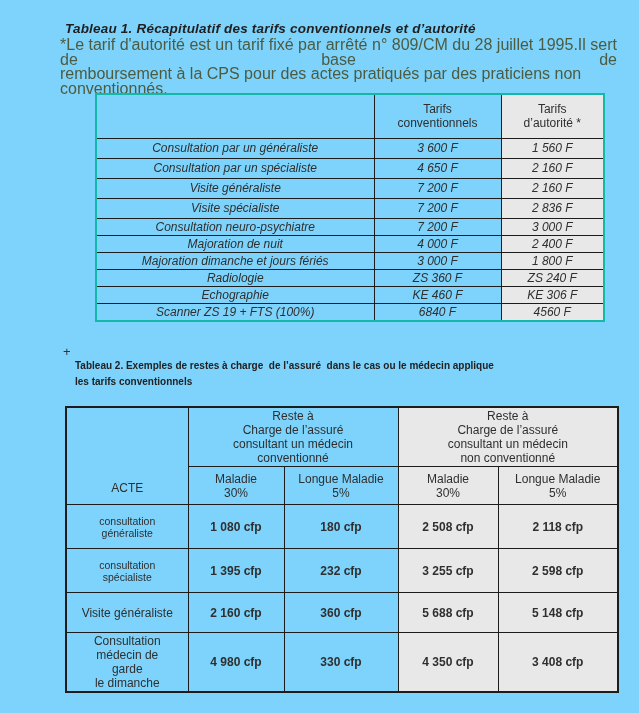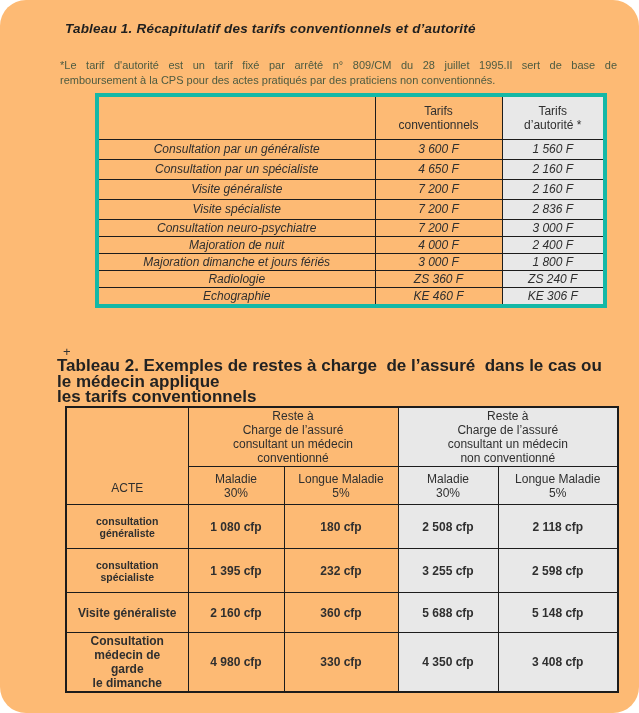--- a/index.html
+++ b/index.html
@@ -1,54 +1,54 @@
 <!DOCTYPE html>
 <html><head>
 <meta charset="utf-8">
 <style>
   html,body{margin:0;padding:0;background:#ffffff;}
   .page{
-    position:relative;width:639px;height:713px;background:#fdba74;
-    font-family:"Liberation Sans",sans-serif;color:#2f2f2f;overflow:hidden;border-radius:26px;
+    position:relative;width:639px;height:713px;background:#7dd3fc;
+    font-family:"Liberation Sans",sans-serif;color:#2f2f2f;overflow:hidden;
   }
   .t1-caption{
     position:absolute;left:65px;top:21px;width:560px;margin:0;
     font-size:13.5px;font-weight:bold;font-style:italic;color:#1f1f1f;letter-spacing:.2px;
   }
   .note{
-    position:absolute;left:60px;top:58px;width:557px;margin:0;
-    font-size:11px;line-height:14.5px;color:#4d5b41;
+    position:absolute;left:60px;top:38px;width:557px;margin:0;
+    font-size:16px;line-height:14.5px;color:#4d5b41;
   }
   .note .l1{display:block;text-align:justify;text-align-last:justify;}
   .note .l2{display:block;}
   table{border-collapse:collapse;table-layout:fixed;}
   th,td{
     border:1px solid #1c1c1c;text-align:center;vertical-align:middle;
     padding:1px 2px;white-space:pre-line;font-weight:normal;
     font-size:12px;line-height:14px;overflow:hidden;
   }
   .shade{background:#e8e8e8;}
-  .t1{position:absolute;left:95px;top:93px;width:508px;border:4px solid #14b8a6;}
+  .t1{position:absolute;left:95px;top:93px;width:508px;border:2px solid #14b8a6;}
   .t1 thead tr{height:44px;}
   .t1 tbody tr{height:16px;font-style:italic;}
   .t1 tbody tr:nth-child(-n+4){height:20px;}
   .plus{position:absolute;left:63px;top:344px;font-size:13px;color:#333;}
   .t2-caption{
-    position:absolute;left:57px;top:358px;width:560px;margin:0;
-    font-size:17px;font-weight:bold;color:#222;line-height:15.5px;
+    position:absolute;left:75px;top:358px;width:560px;margin:0;
+    font-size:10px;font-weight:bold;color:#222;line-height:15.5px;
   }
   .t2-caption span{display:block;white-space:pre-wrap;}
   .t2{position:absolute;left:65px;top:406px;width:552px;border:2px solid #1c1c1c;font-weight:bold;}
   .t2 .grp-row{height:56px;}
   .t2 .sub-row{height:38px;}
   .t2 .acte-cell{vertical-align:bottom;padding-bottom:9px;font-weight:normal;}
   .t2 tbody tr{height:44px;}
   .t2 tbody tr.r3{height:40px;}
   .t2 tbody tr.r4{height:59px;}
-  .t2 tbody th{font-weight:bold;}
+  .t2 tbody th{font-weight:normal;}
   .t2 tbody th.small{font-size:10.5px;line-height:12px;}
   .t2 td{font-weight:bold;text-align:center;}
 </style>
 </head>
 <body>
 
 <div class="page">
 
   <h1 class="t1-caption">Tableau 1. Récapitulatif des tarifs conventionnels et d’autorité</h1>
 
@@ -110,20 +110,25 @@
         </tr>
       <tr>
           <td>Radiologie</td>
           <td>ZS 360 F</td>
           <td class="shade">ZS 240 F</td>
         </tr>
       <tr>
           <td>Echographie</td>
           <td>KE 460 F</td>
           <td class="shade">KE 306 F</td>
+        </tr>
+      <tr>
+          <td>Scanner ZS 19 + FTS (100%)</td>
+          <td>6840 F</td>
+          <td class="shade">4560 F</td>
         </tr>
     </tbody>
   </table>
 
   <div class="plus">+</div>
 
   <p class="t2-caption">
     <span>Tableau 2. Exemples de restes à charge  de l’assuré  dans le cas ou le médecin applique</span>
     <span>les tarifs conventionnels</span>
   </p>

